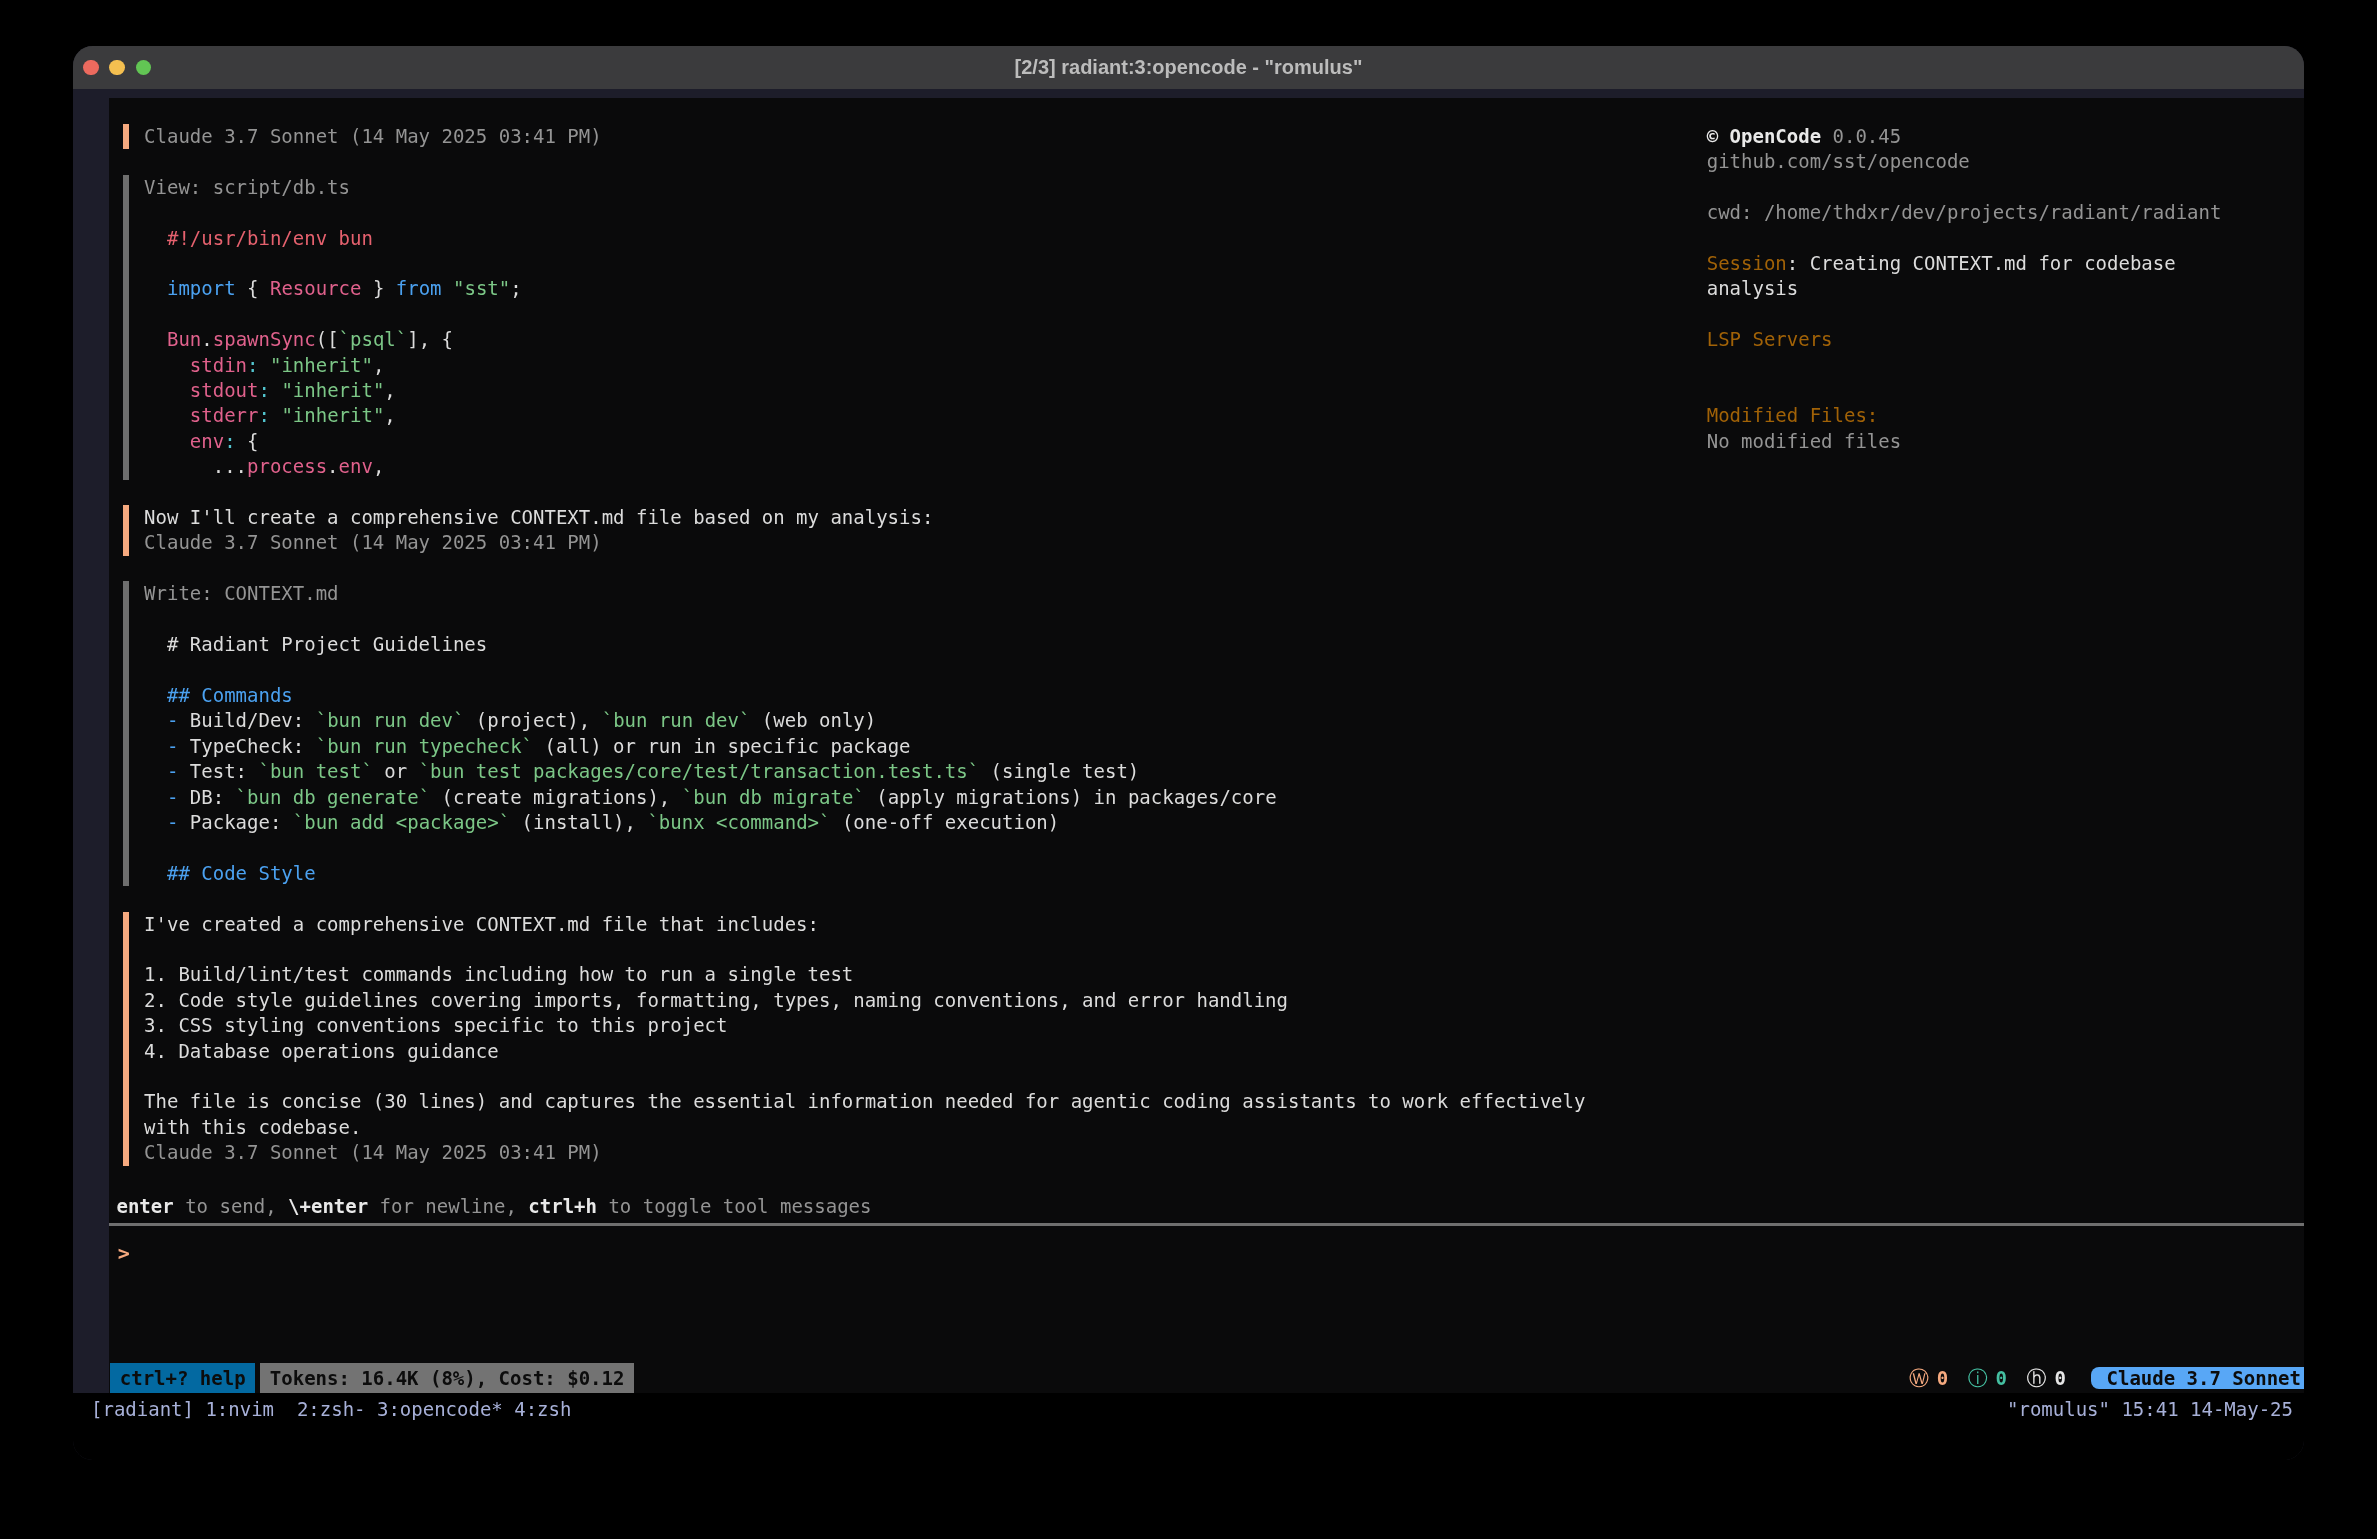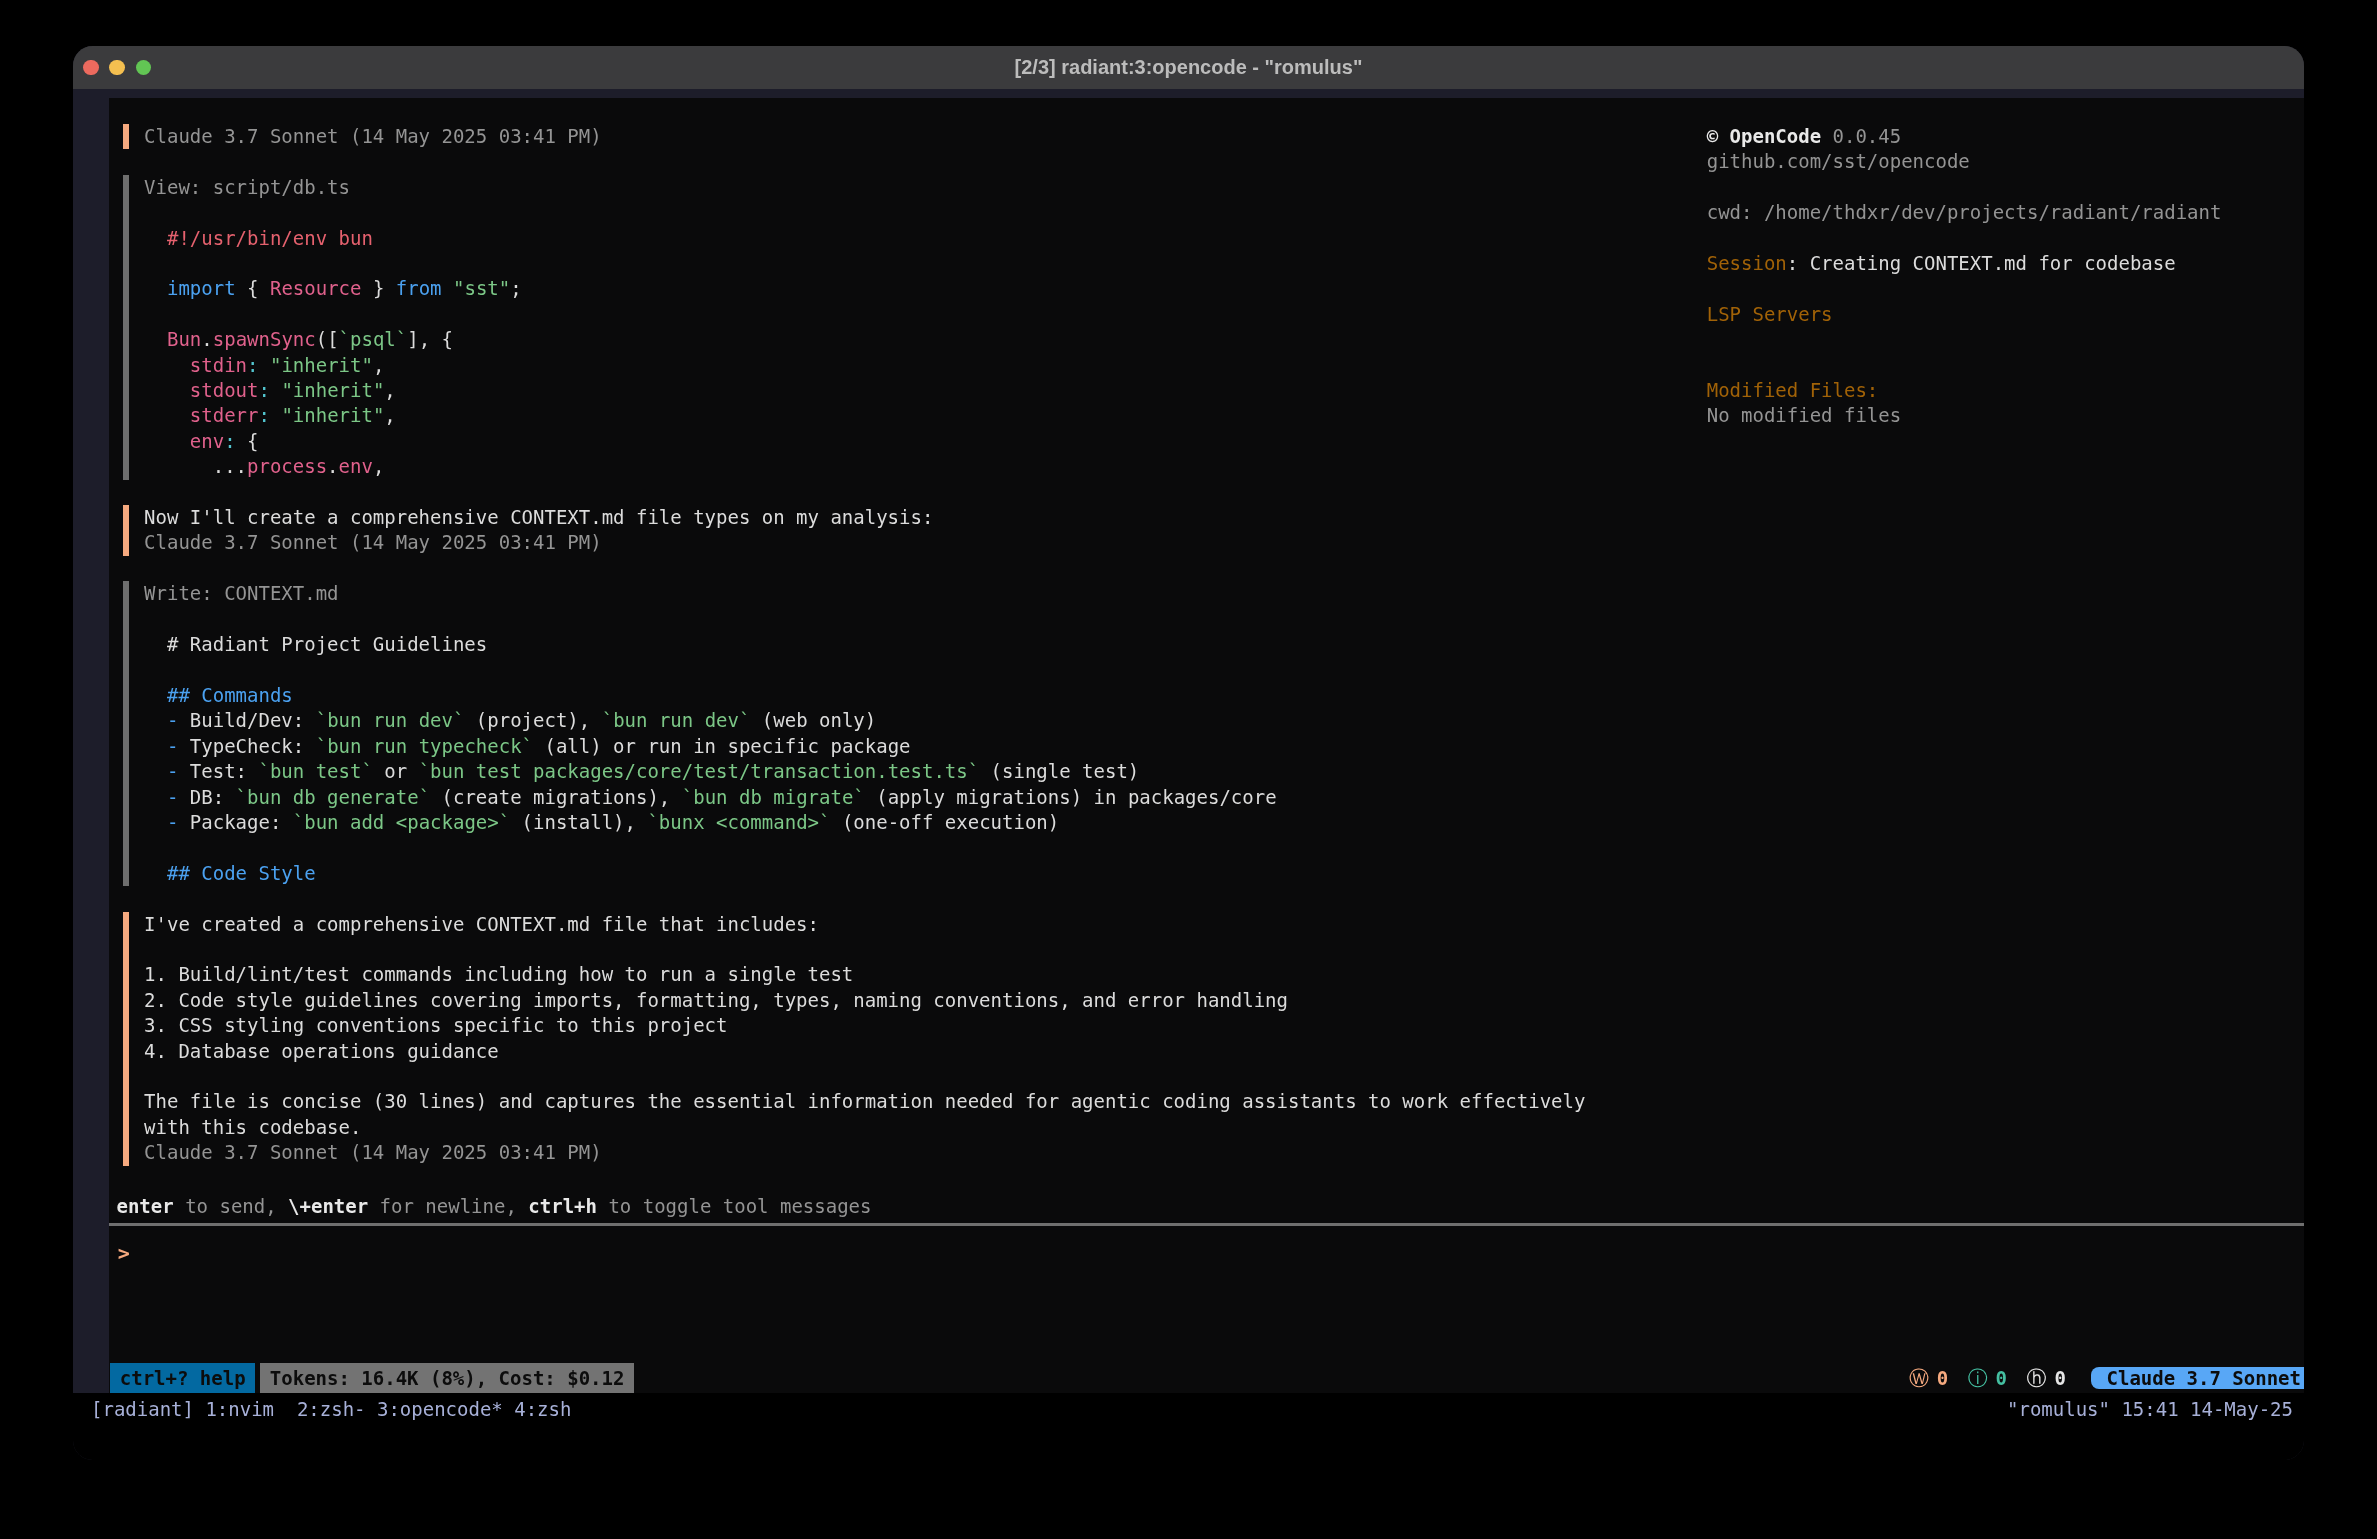--- a/index.html
+++ b/index.html
@@ -79,21 +79,21 @@
           <div class="line"><span class="c-fg">  </span><span class="c-blue">import</span><span class="c-fg"> { </span><span class="c-pink">Resource</span><span class="c-fg"> } </span><span class="c-blue">from</span><span class="c-fg"> </span><span class="c-green">"sst"</span><span class="c-fg">;</span></div>
           <div class="line">&nbsp;</div>
           <div class="line"><span class="c-fg">  </span><span class="c-pink">Bun</span><span class="c-fg">.</span><span class="c-pink">spawnSync</span><span class="c-fg">([</span><span class="c-green">`psql`</span><span class="c-fg">], {</span></div>
           <div class="line"><span class="c-fg">    </span><span class="c-pink">stdin</span><span class="c-teal">:</span><span class="c-fg"> </span><span class="c-green">"inherit"</span><span class="c-fg">,</span></div>
           <div class="line"><span class="c-fg">    </span><span class="c-pink">stdout</span><span class="c-teal">:</span><span class="c-fg"> </span><span class="c-green">"inherit"</span><span class="c-fg">,</span></div>
           <div class="line"><span class="c-fg">    </span><span class="c-pink">stderr</span><span class="c-teal">:</span><span class="c-fg"> </span><span class="c-green">"inherit"</span><span class="c-fg">,</span></div>
           <div class="line"><span class="c-fg">    </span><span class="c-pink">env</span><span class="c-teal">:</span><span class="c-fg"> {</span></div>
           <div class="line"><span class="c-fg">      ...</span><span class="c-pink">process</span><span class="c-fg">.</span><span class="c-pink">env</span><span class="c-fg">,</span></div>
         </div>
         <div class="block bar-orange">
-          <div class="line"><span class="c-fg">Now I'll create a comprehensive CONTEXT.md file types on my analysis:</span></div>
+          <div class="line"><span class="c-fg">Now I'll create a comprehensive CONTEXT.md file based on my analysis:</span></div>
           <div class="line"><span class="c-dim">Claude 3.7 Sonnet (14 May 2025 03:41 PM)</span></div>
         </div>
         <div class="block bar-gray">
           <div class="line"><span class="c-dim">Write: CONTEXT.md</span></div>
           <div class="line">&nbsp;</div>
           <div class="line"><span class="c-fg">  # Radiant Project Guidelines</span></div>
           <div class="line">&nbsp;</div>
           <div class="line"><span class="c-blue">  ## Commands</span></div>
           <div class="line"><span class="c-blue">  - </span><span class="c-fg">Build/Dev: </span><span class="c-green">`bun run dev`</span><span class="c-fg"> (project), </span><span class="c-green">`bun run dev`</span><span class="c-fg"> (web only)</span></div>
           <div class="line"><span class="c-blue">  - </span><span class="c-fg">TypeCheck: </span><span class="c-green">`bun run typecheck`</span><span class="c-fg"> (all) or run in specific package</span></div>
@@ -118,20 +118,21 @@
       </div>
 
     <div class="sidebar">
       <div>
           <div class="line"><span class="c-fgb">© </span><span class="c-fgb">OpenCode</span><span class="c-dim"> 0.0.45</span></div>
           <div class="line"><span class="c-dim">github.com/sst/opencode</span></div>
           <div class="line">&nbsp;</div>
           <div class="line"><span class="c-dim">cwd: /home/thdxr/dev/projects/radiant/radiant</span></div>
           <div class="line">&nbsp;</div>
           <div class="line"><span class="c-orangeb">Session</span><span class="c-fg">: Creating CONTEXT.md for codebase</span></div>
+          <div class="line"><span class="c-fg">analysis</span></div>
           <div class="line">&nbsp;</div>
           <div class="line"><span class="c-orangeb">LSP Servers</span></div>
           <div class="line">&nbsp;</div>
           <div class="line">&nbsp;</div>
           <div class="line"><span class="c-orangeb">Modified Files:</span></div>
           <div class="line"><span class="c-dim">No modified files</span></div>
         </div>
     </div>
 
     <div class="helpbar"><span class="c-fgb">enter</span><span class="c-dim"> to send, </span><span class="c-fgb">\+enter</span><span class="c-dim"> for newline, </span><span class="c-fgb">ctrl+h</span><span class="c-dim"> to toggle tool messages</span></div>

